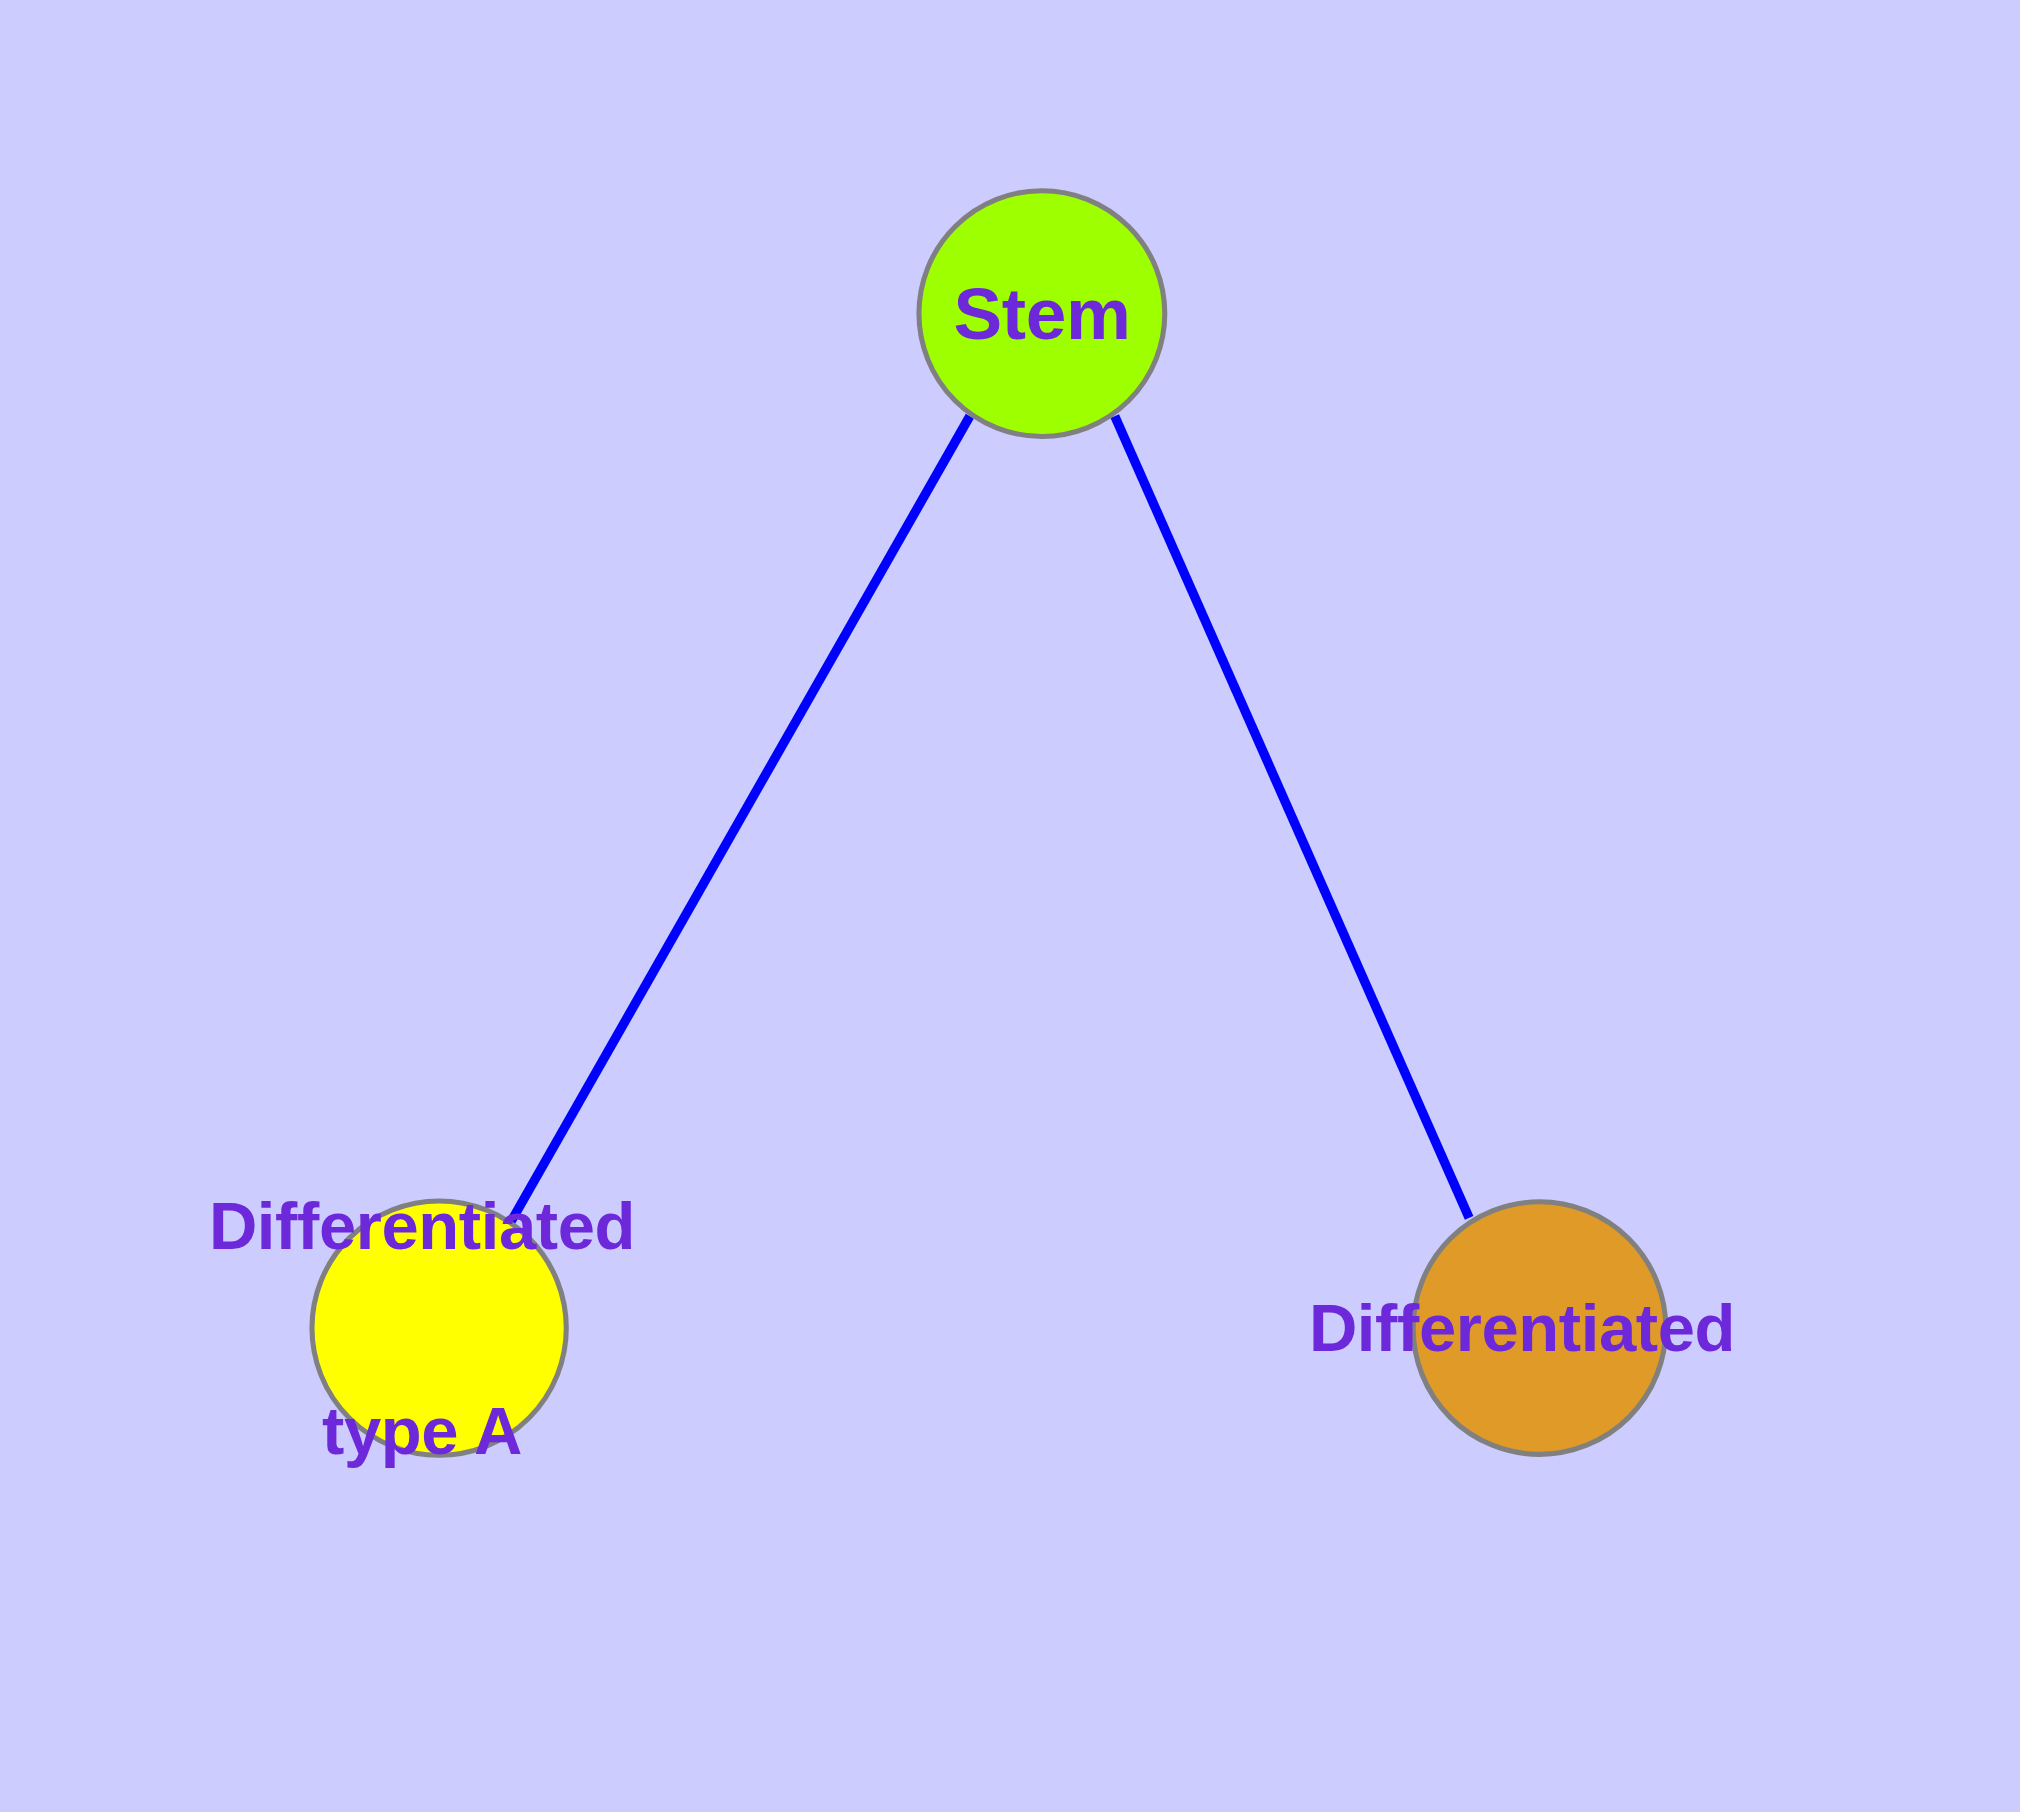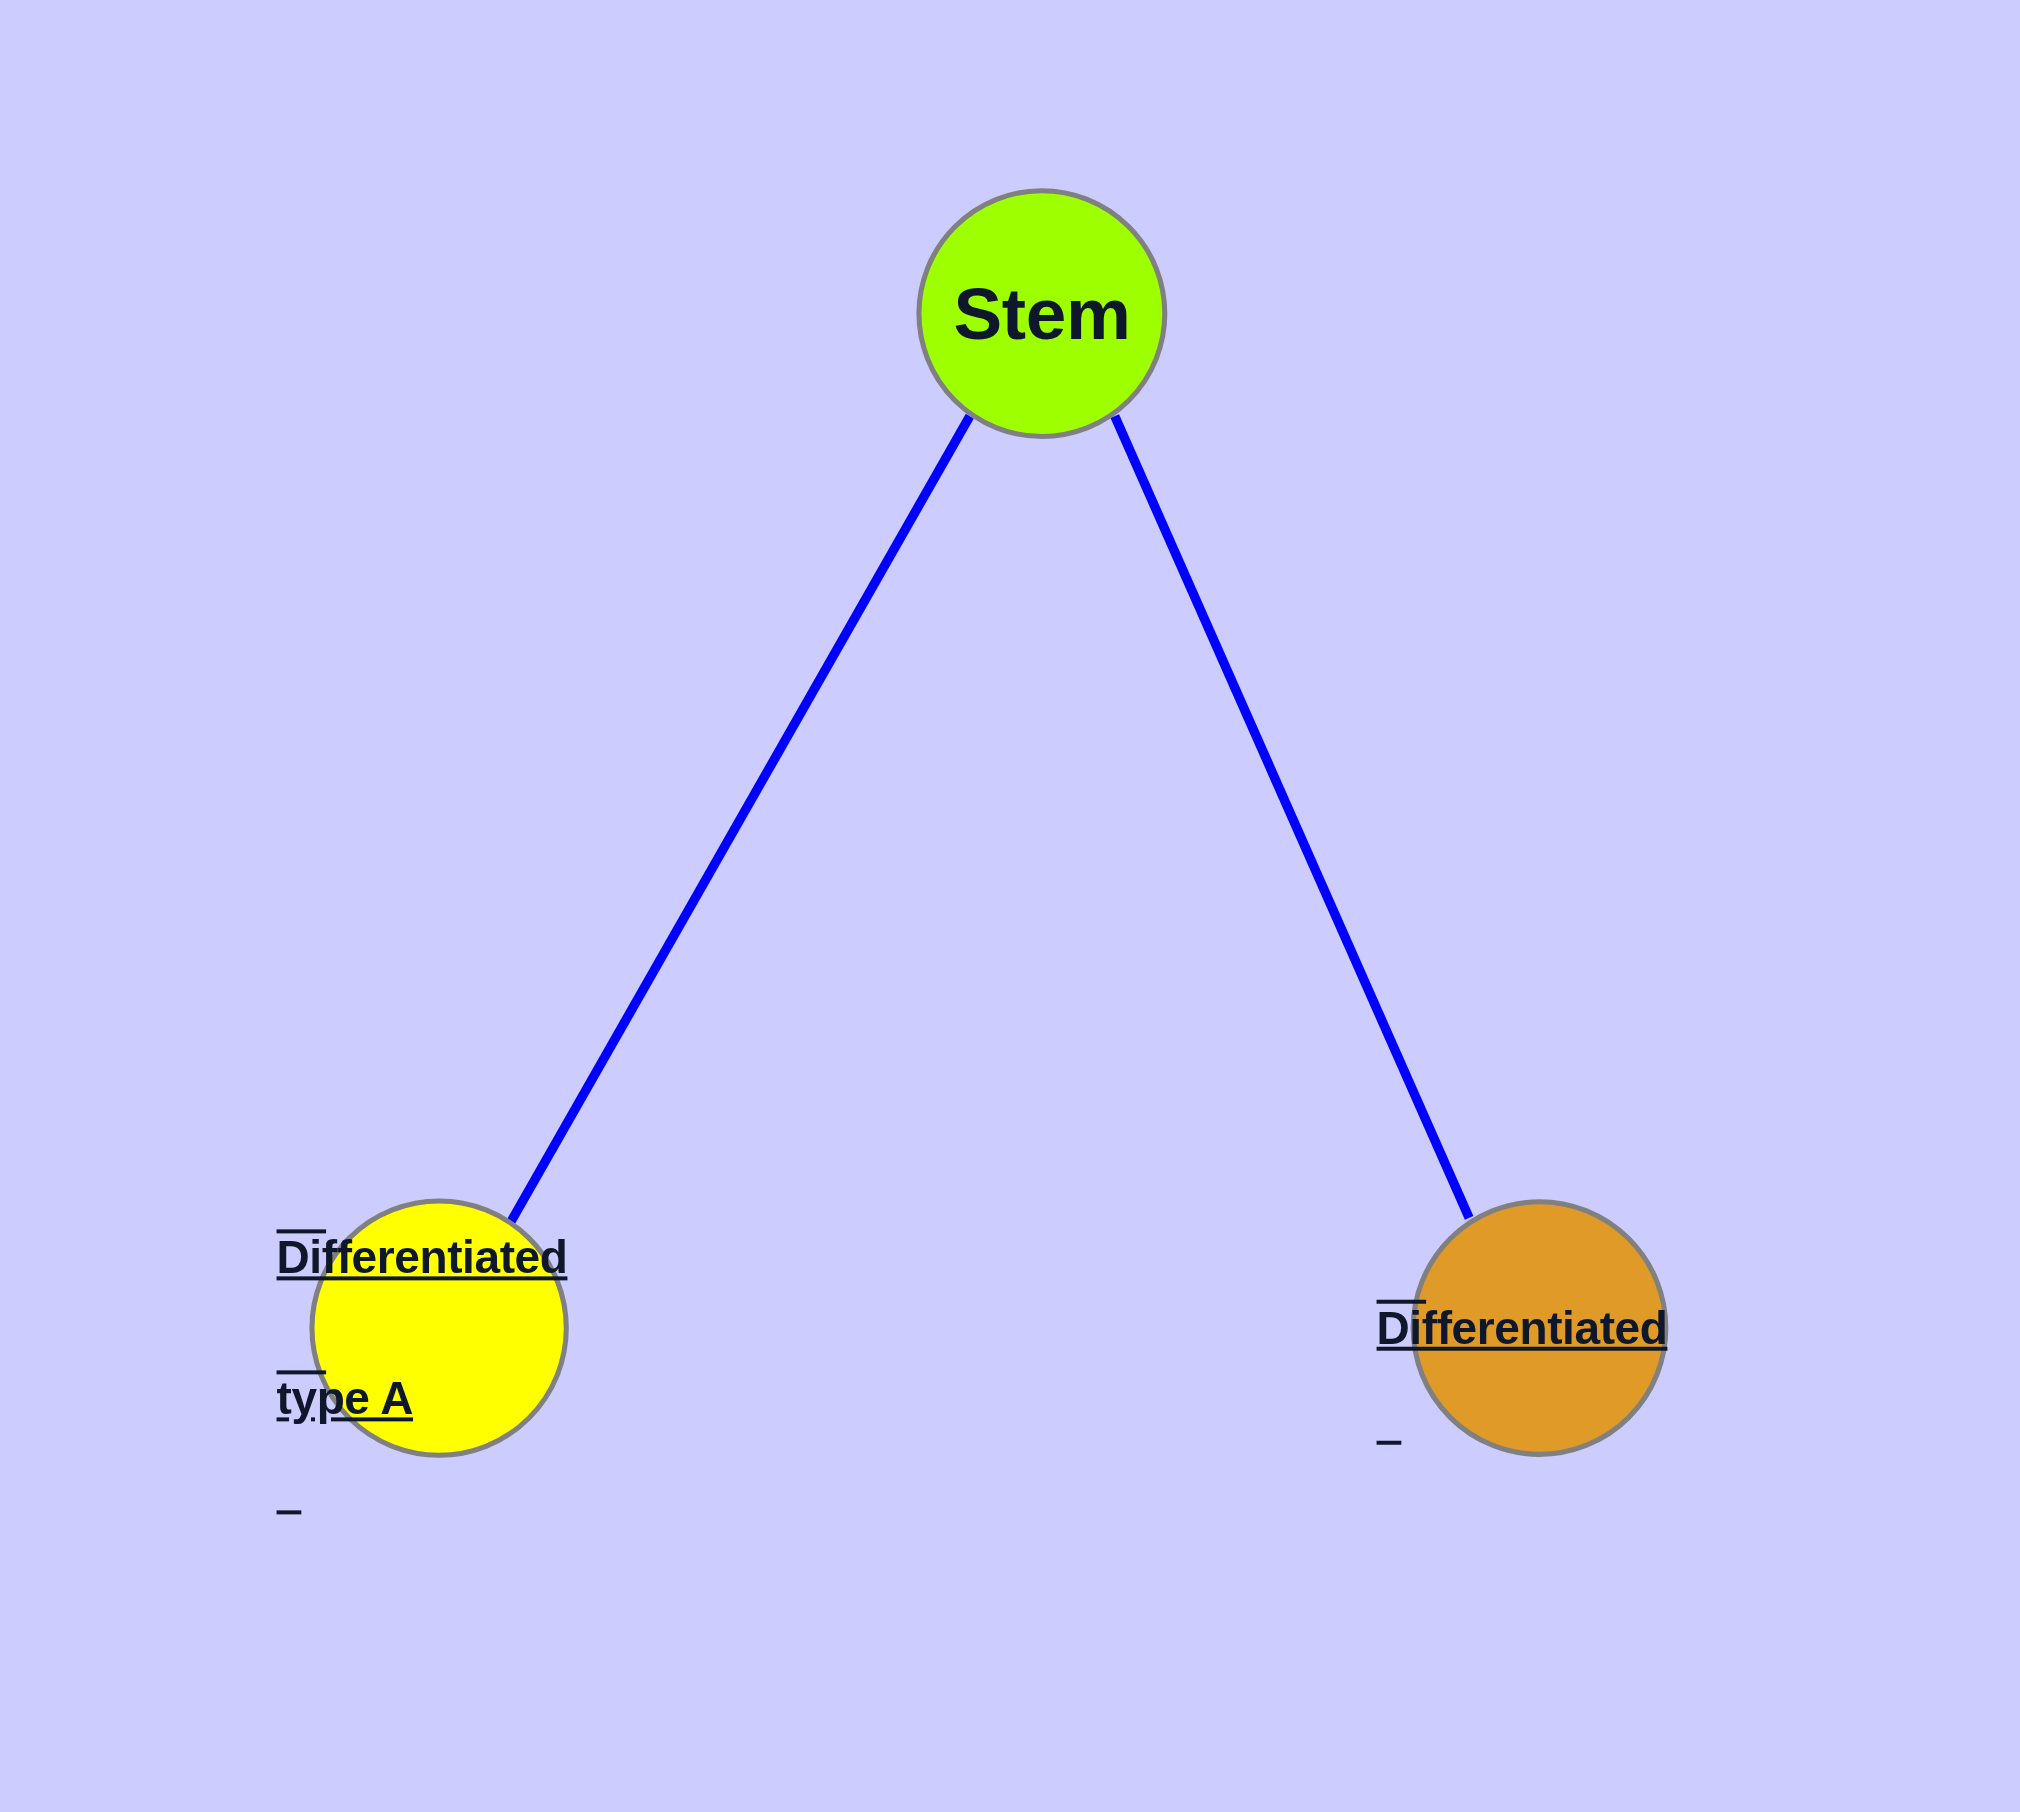--- a/index.html
+++ b/index.html
@@ -18,38 +18,38 @@
   #graph-svg {
     position: absolute;
     left: 0;
     top: 0;
     width: 2021px;
     height: 1812px;
     display: block;
   }
   .node-label {
     position: absolute;
-    color: #0f172a;
+    color: #6d28d9;
     font-weight: bold;
     font-family: "Liberation Sans", "DejaVu Sans", sans-serif;
+    text-align: center;
     white-space: pre;
     line-height: 1.02;
     letter-spacing: -0.4px;
     user-select: none;
     pointer-events: none;
   }
   .label-root {
     font-size: 73px;
     left: 1042px;
     top: 314px;
     transform: translate(-50%, -50%);
   }
   .label-leaf {
-    font-size: 46px;
-    text-decoration: underline;
+    font-size: 67px;
   }
   .label-a {
     left: 422px;
     top: 1328px;
     transform: translate(-50%, -50%);
   }
   .label-b {
     left: 1522px;
     top: 1328px;
     transform: translate(-50%, -50%);

